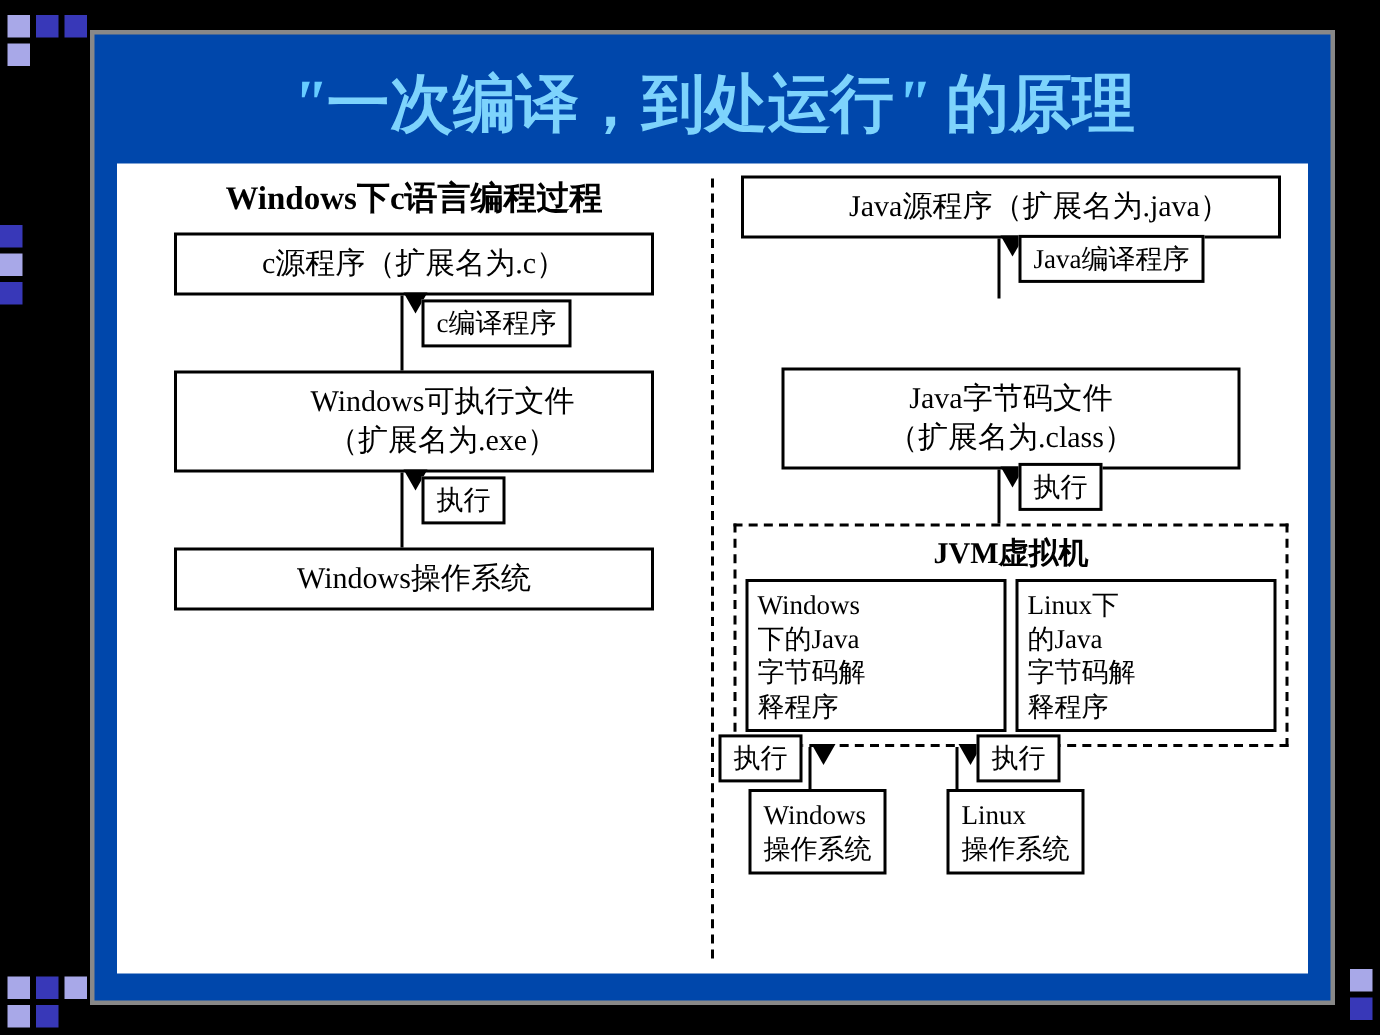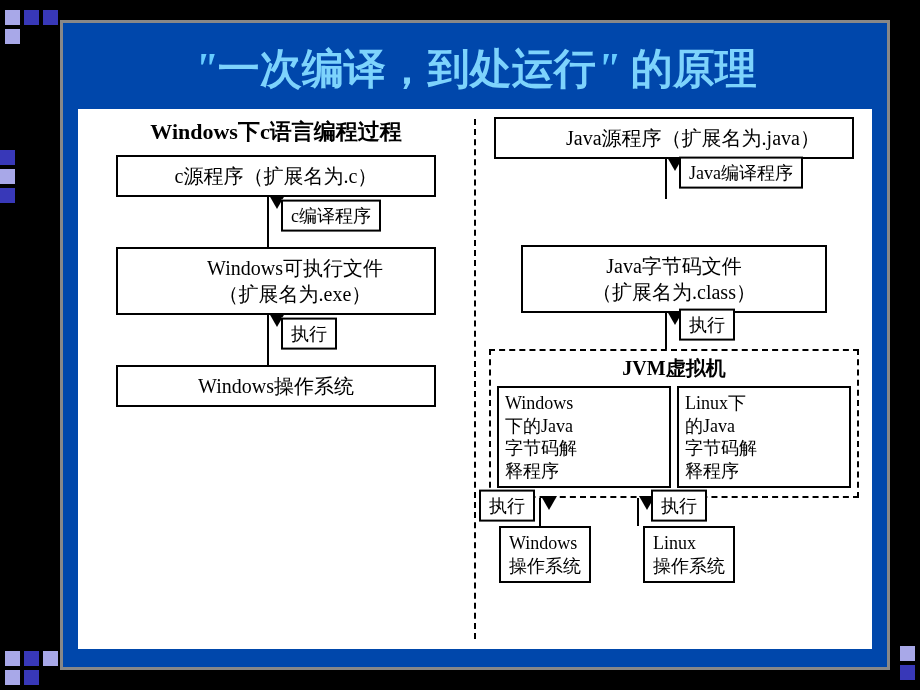--- a/index.html
+++ b/index.html
@@ -242,19 +242,19 @@
         <div class="arrow-wrap">
           <div class="arrow-line" style="height:28px;"></div>
           <div class="arrow-down"></div>
           <div class="arrow-label">执行</div>
         </div>
       </div>
 
       <div class="os-row">
         <div class="os-box" style="white-space:pre-line;">Windows
 操作系统</div>
-        <div class="os-box" style="white-space:pre-line;margin-left:12px;">Linux
+        <div class="os-box" style="white-space:pre-line;">Linux
 操作系统</div>
       </div>
     </div>
 
   </div>
 </div>
 
 </body></html>

